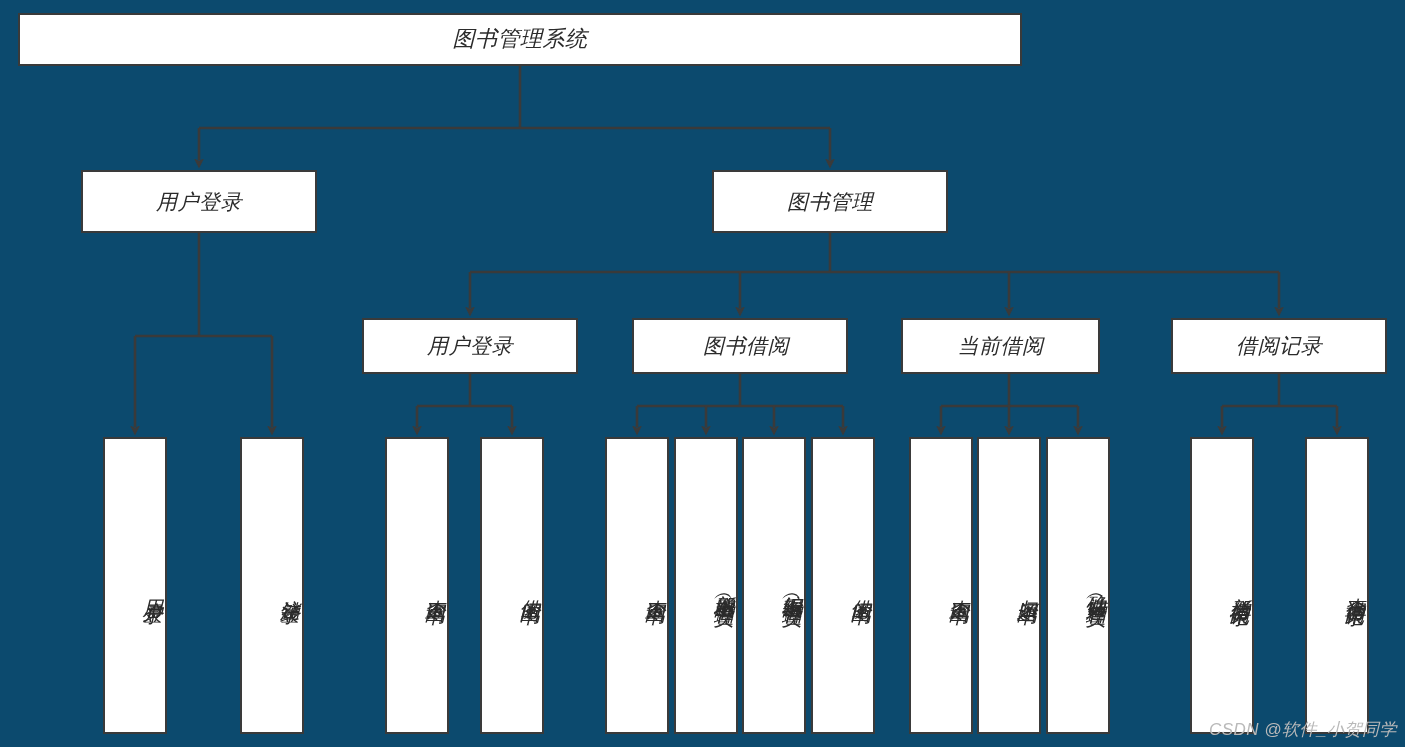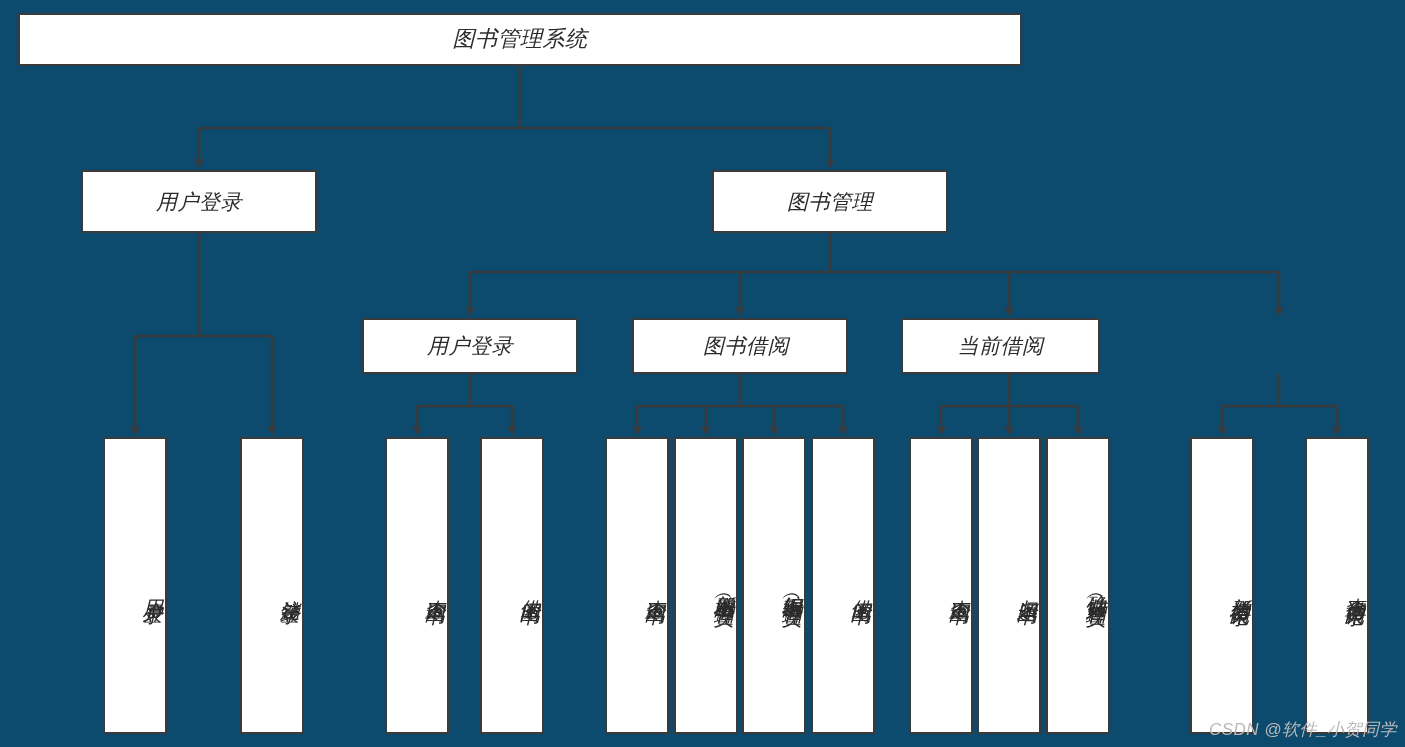--- a/index.html
+++ b/index.html
@@ -128,20 +128,21 @@
   <div class="node node-h" style="left:81px; top:170px; width:236px; height:63px;">用户登录</div>
 
   <div class="node node-h" style="left:712px; top:170px; width:236px; height:63px;">图书管理</div>
 
   <div class="node node-h" style="left:362px; top:318px; width:216px; height:56px;">用户登录</div>
 
   <div class="node node-h" style="left:632px; top:318px; width:216px; height:56px;padding-left:12px;">图书借阅</div>
 
   <div class="node node-h" style="left:901px; top:318px; width:199px; height:56px;">当前借阅</div>
 
+  <div class="node node-h" style="left:1171px; top:318px; width:216px; height:56px;">借阅记录</div>
 
   <div class="node node-v" style="left:103px; top:437px; width:64px; height:297px;">用户登录</div>
 
   <div class="node node-v" style="left:240px; top:437px; width:64px; height:297px;">注销登录</div>
 
   <div class="node node-v" style="left:385px; top:437px; width:64px; height:297px;">查询图书</div>
 
   <div class="node node-v" style="left:480px; top:437px; width:64px; height:297px;">借阅图书</div>
 
   <div class="node node-v" style="left:605px; top:437px; width:64px; height:297px;">查询图书</div>

